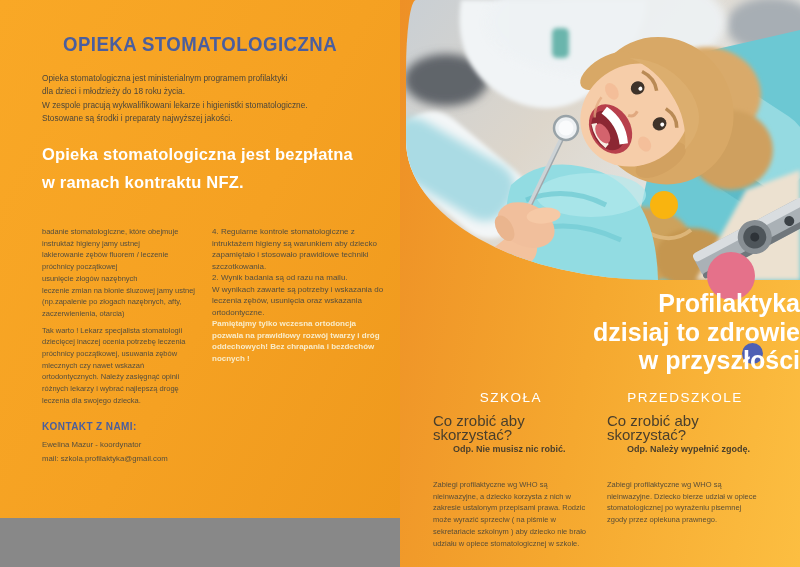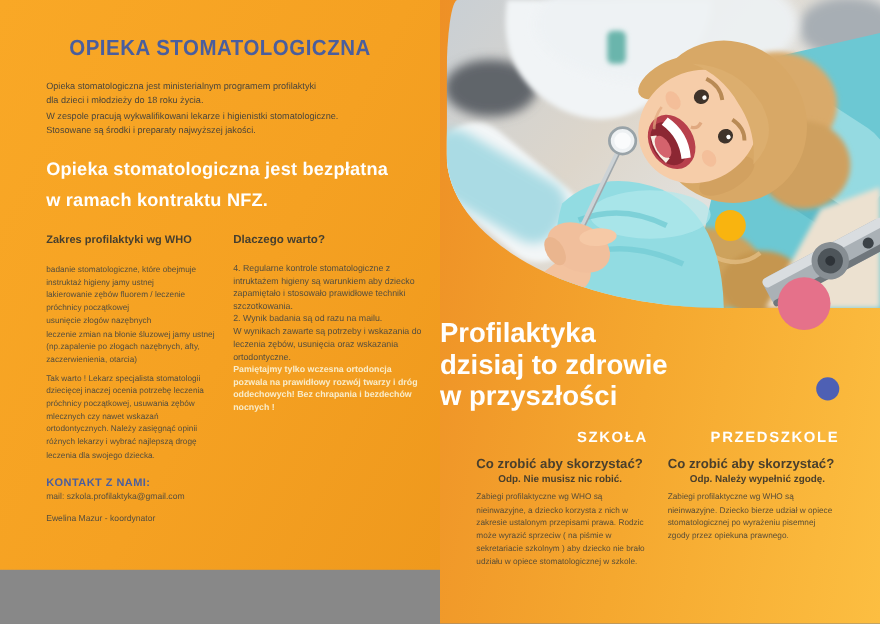--- a/index.html
+++ b/index.html
@@ -30,68 +30,66 @@
   
   .right-panel{position:absolute;top:0;left:400px;width:400px;height:567px;
                background:linear-gradient(100deg,#EE9026 0%,#F5A82F 50%,#FCBE41 100%);}
   .photo{position:absolute;top:0;left:6px;width:394px;height:280px;overflow:hidden;
          border-bottom-left-radius:250px 140px;border-top-left-radius:10px 70px;}
   .photo svg{display:block;}
   .dot{position:absolute;border-radius:50%;}
   .dot-yellow{left:250px;top:191px;width:28px;height:28px;background:#F9B40F;}
   .dot-pink{left:307px;top:252px;width:48px;height:48px;background:#E5718A;}
   .dot-blue{left:342px;top:343px;width:21px;height:21px;background:#4E60B4;}
-  .headline{position:absolute;top:289px;left:0;width:400px;text-align:left;
+  .headline{position:absolute;top:289px;left:0;width:400px;text-align:right;
             font-size:25px;line-height:28.5px;font-weight:bold;color:#FFFFFF;white-space:pre-line;}
   .rp-col{position:absolute;top:390px;}
   .rp-col.school{left:33px;width:156px;}
   .rp-col.preschool{left:207px;width:156px;}
-  .rp-header{font-size:13.5px;font-weight:bold;color:#FFFFFF;letter-spacing:1.5px;text-align:right;}
-  .rp-q{font-size:12px;line-height:14px;font-weight:bold;color:#4A3F2C;margin-top:9px;}
+  .rp-header{font-size:13.5px;font-weight:normal;color:#FFFFFF;letter-spacing:1.5px;text-align:center;}
+  .rp-q{font-size:15px;line-height:14px;font-weight:normal;color:#4A3F2C;margin-top:9px;}
   .rp-a{font-size:9px;line-height:14px;font-weight:bold;color:#4A3F2C;margin-left:20px;}
-  .rp-body{font-size:7.5px;line-height:11.7px;color:#5A4E37;white-space:pre-line;margin-top:4px;}
+  .rp-body{font-size:7.5px;line-height:11.7px;color:#5A4E37;white-space:pre-line;margin-top:23px;}
 </style>
 </head>
 <body>
 
 <div class="page">
 
   <div class="left-panel">
     <div class="brochure-title">OPIEKA STOMATOLOGICZNA</div>
     <div class="intro">Opieka stomatologiczna jest ministerialnym programem profilaktyki
 dla dzieci i młodzieży do 18 roku życia.
  W zespole pracują  wykwalifikowani lekarze i higienistki stomatologiczne.
 Stosowane są środki i preparaty najwyższej jakości.</div>
     <div class="free-heading">Opieka stomatologiczna jest bezpłatna
 w ramach kontraktu NFZ.</div>
 
     <div class="cols">
       <div class="col1">
-        <div class="h-dark">Zakres profilaktyki wg WHO</div>
         <div class="small-body mt14">badanie stomatologiczne, które obejmuje
 instruktaż higieny jamy ustnej
 lakierowanie zębów fluorem / leczenie
 próchnicy początkowej
 usunięcie złogów nazębnych
 leczenie zmian na błonie śluzowej jamy ustnej
 (np.zapalenie po złogach nazębnych, afty,
 zaczerwienienia, otarcia)</div>
         <div class="small-body mt5">Tak warto ! Lekarz specjalista stomatologii
 dziecięcej  inaczej ocenia potrzebę leczenia
 próchnicy początkowej, usuwania zębów
 mlecznych czy nawet wskazań
 ortodontycznych. Należy zasięgnąć opinii
 różnych lekarzy i wybrać najlepszą drogę
  leczenia dla swojego dziecka.</div>
         <div class="contact-h">KONTAKT Z NAMI:</div>
+        <div class="contact-line mt6">Ewelina Mazur  - koordynator</div>
         <div class="contact-line">mail: szkola.profilaktyka@gmail.com</div>
-        <div class="contact-line mt6">Ewelina Mazur  - koordynator</div>
       </div>
       <div class="col2">
-        <div class="h-why">Dlaczego warto?</div>
         <div class="small-body2 mt14">4. Regularne kontrole stomatologiczne z
 intruktażem higieny są warunkiem aby dziecko
 zapamiętało i stosowało prawidłowe techniki
 szczotkowania.
 2. Wynik badania są od razu na mailu.
 W wynikach zawarte są potrzeby i wskazania do
 leczenia zębów, usunięcia oraz wskazania
 ortodontyczne.</div>
         <div class="why-highlight">Pamiętajmy tylko wczesna ortodoncja
 pozwala na prawidłowy rozwój twarzy i dróg

